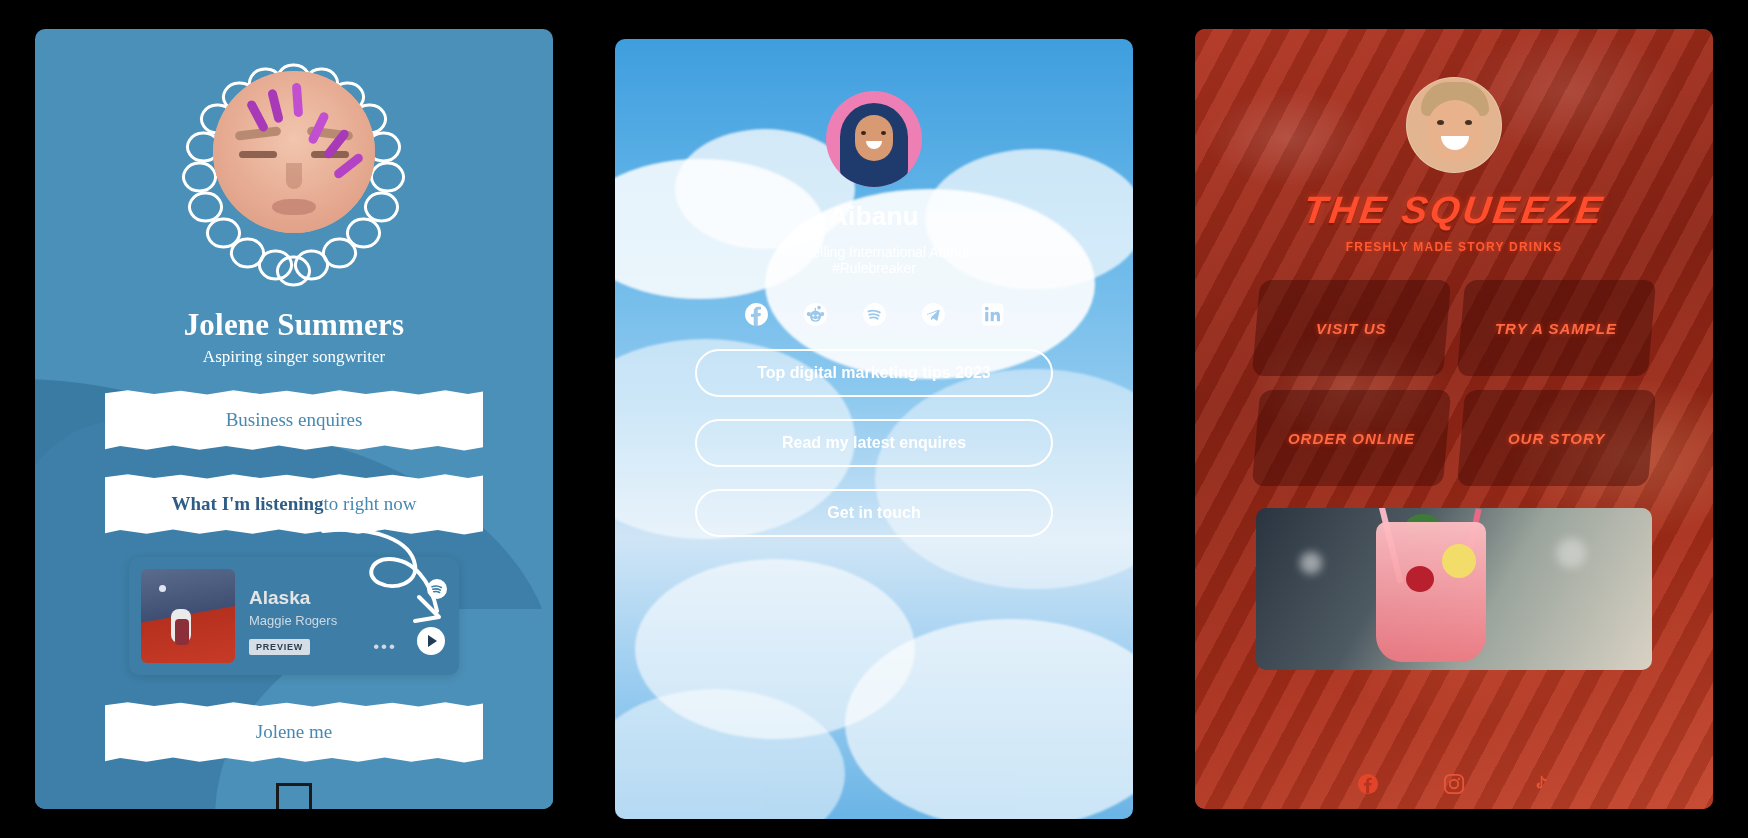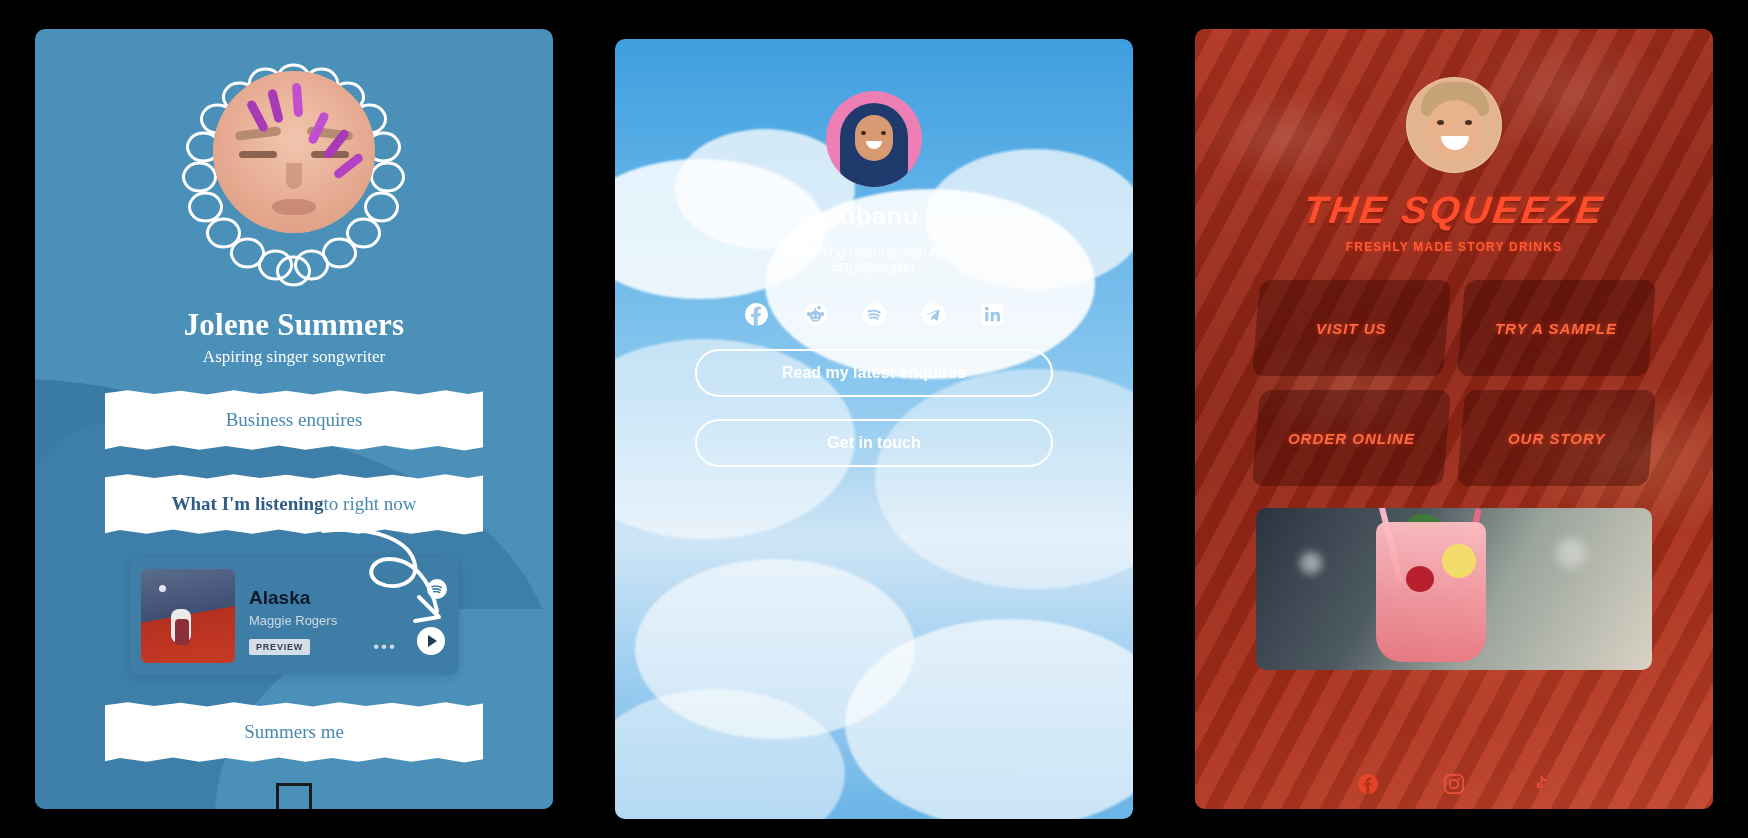--- a/index.html
+++ b/index.html
@@ -127,21 +127,21 @@
   }
   .spot .art {
     position: absolute; left: 12px; top: 12px;
     width: 94px; height: 94px; border-radius: 6px;
     overflow: hidden;
     background: linear-gradient(170deg, #5a6c8c 0%, #3f4f73 48%, #b6301f 49%, #c63b26 100%);
   }
   .spot .art .star { position: absolute; left: 18px; top: 16px; width: 7px; height: 7px; border-radius: 50%; background: #dfe6f2; }
   .spot .art .fig { position: absolute; left: 30px; top: 40px; width: 20px; height: 34px; border-radius: 8px; background: #eaeaea; }
   .spot .art .fig2 { position: absolute; left: 34px; top: 50px; width: 14px; height: 26px; border-radius: 4px; background: #8b2f38; }
-  .spot .title { position: absolute; left: 120px; top: 30px; color: #0f172a; font-size: 19px; font-weight: 700; }
+  .spot .title { position: absolute; left: 120px; top: 30px; color: #e5e5e5; font-size: 19px; font-weight: 700; }
   .spot .artist { position: absolute; left: 120px; top: 56px; color: #cfd9e2; font-size: 13px; }
   .spot .preview {
     position: absolute; left: 120px; top: 82px;
     background: #d5dee6; color: #2c3e50;
     font-size: 9px; font-weight: 700; letter-spacing: .8px;
     padding: 3px 7px; border-radius: 2px;
   }
   .spot .dots { position: absolute; right: 62px; top: 80px; color: #cfd9e2; font-size: 17px; letter-spacing: 2px; }
   .spot .play {
     position: absolute; right: 14px; top: 70px;
@@ -365,21 +365,21 @@
               </g>
             </svg>
         </div>
         <svg class="arrow-doodle" width="150" height="120" viewBox="0 0 150 120">
           <path d="M8 6 C60 0 96 16 100 40 C103 58 80 66 64 58 C50 51 56 34 74 34 C98 34 116 56 122 86" fill="none" stroke="#fff" stroke-width="4" stroke-linecap="round"></path>
           <path d="M104 72 L124 92 L100 96" fill="none" stroke="#fff" stroke-width="4" stroke-linecap="round" stroke-linejoin="round"></path>
         </svg>
       </div>
 
       <div class="torn-btn" style="margin-top:26px">
-        <span>Summers me</span>
+        <span>Jolene me</span>
       </div>
     </div>
     <div class="phone-notch"></div>
   </div>
 
   <div class="card c2">
     <div class="cloud cl1"></div>
       <div class="cloud cl2"></div>
       <div class="cloud cl3"></div>
     <div class="cloud cl4"></div>
@@ -447,20 +447,23 @@
               <g fill="#9dc8ea">
                 <rect x="5" y="9.5" width="3" height="9"></rect>
                 <circle cx="6.5" cy="6.3" r="1.8"></circle>
                 <path d="M10.3 9.5h2.9v1.3c.5-.9 1.5-1.5 2.8-1.5 2.2 0 3.2 1.4 3.2 3.9v5.3h-3v-4.7c0-1.2-.4-1.9-1.4-1.9-1 0-1.6.7-1.6 1.9v4.7h-2.9z"></path>
               </g>
             </svg>
         </div>
       </div>
 
       <div class="pill">
+        <span>Top digital marketing tips 2023</span>
+      </div>
+      <div class="pill">
         <span>Read my latest enquires</span>
       </div>
       <div class="pill">
         <span>Get in touch</span>
       </div>
     </div>
   </div>
 
   <div class="card c3">
     <div class="bgimg"></div>

